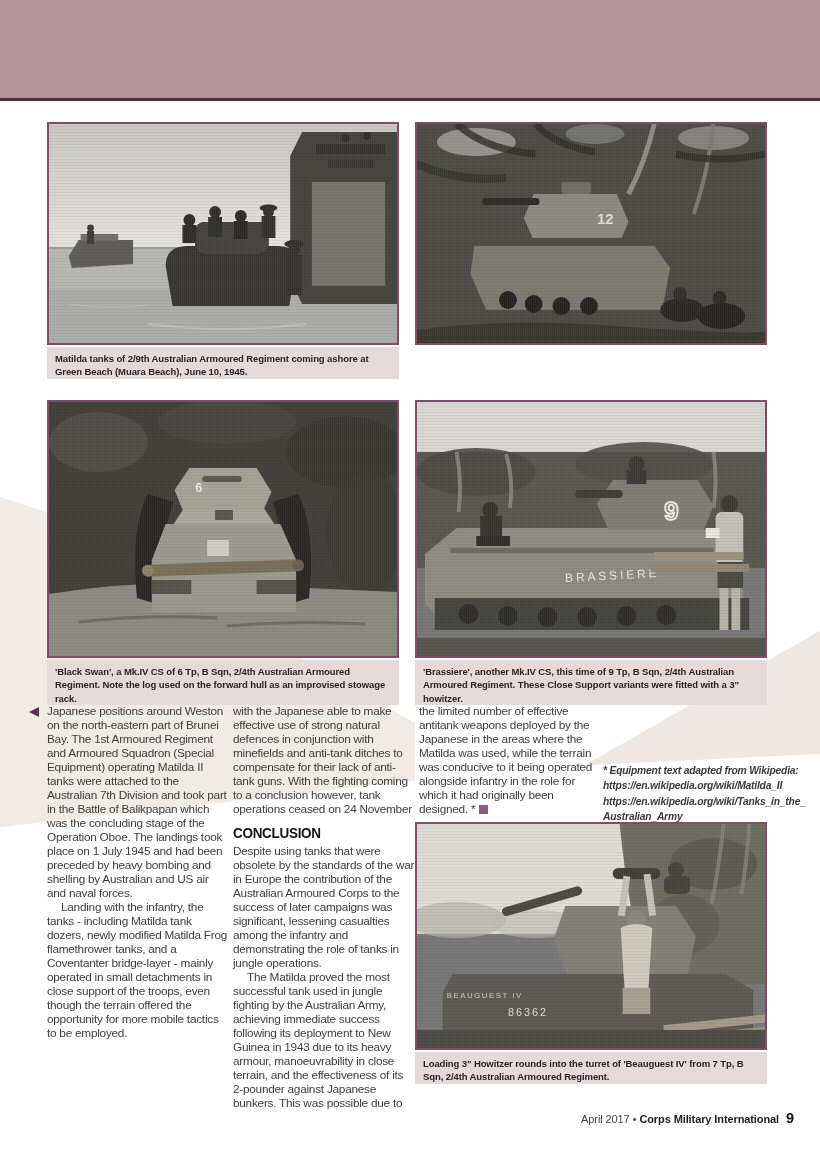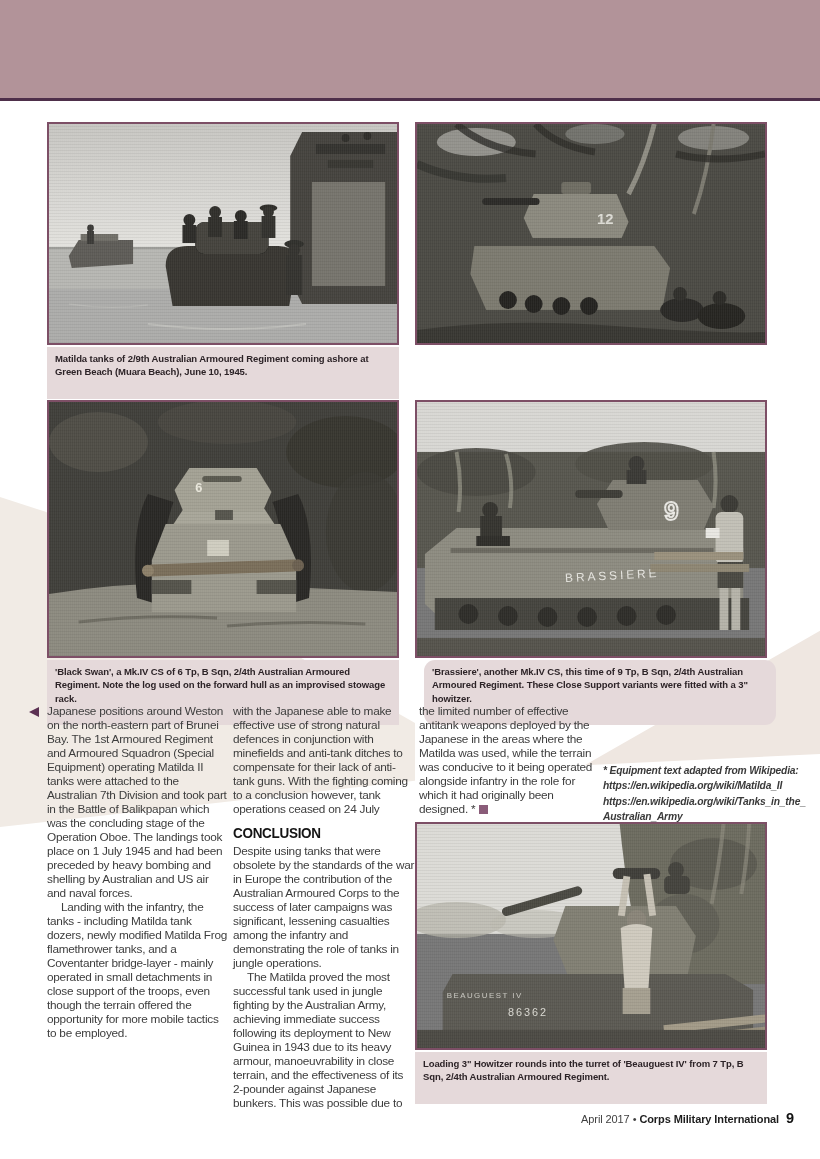--- a/index.html
+++ b/index.html
@@ -21,26 +21,26 @@
   .photo::after { content:""; position:absolute; inset:0;
     background-image:repeating-linear-gradient(0deg, rgba(0,0,0,.05) 0 1px, transparent 1px 3px),
                      repeating-linear-gradient(90deg, rgba(255,255,255,.04) 0 1px, transparent 1px 2px); }
   .ph1 { left:47px; top:122px; width:352px; height:223px; }
   .ph2 { left:415px; top:122px; width:352px; height:223px; }
   .ph3 { left:47px; top:400px; width:352px; height:258px; }
   .ph4 { left:415px; top:400px; width:352px; height:258px; }
   .ph5 { left:415px; top:822px; width:352px; height:228px; }
 
   .caption { position:absolute; width:352px; background:#e5d9da; color:#2c2327;
-    font-weight:bold; font-size:9.5px; line-height:1.4; padding:5px 8px 20px 8px;
+    font-weight:bold; font-size:9.5px; line-height:1.4; padding:5px 8px 0 8px;
     letter-spacing:-0.1px; }
   .cap1 { left:47px; top:347px; }
   .cap2 { left:415px; top:347px; }
   .cap3 { left:47px; top:660px; }
-  .cap4 { left:424px; top:660px;border-radius:11px; }
+  .cap4 { left:415px; top:660px; }
   .cap5 { left:415px; top:1052px; }
 
   .col { position:absolute; width:183px; color:#3d3d3d; font-size:11.8px;
     line-height:14px; letter-spacing:-0.25px; }
   .col p { margin:0; }
   .col p.indent { text-indent:14px; }
   .col1 { left:47px; top:704px; }
   .col2 { left:233px; top:704px; }
   .col3 { left:419px; top:704px; }
   .col h3 { font-size:13.5px; color:#141414; letter-spacing:-0.3px; margin:11px 0 3px 0;
@@ -251,21 +251,21 @@
   <div class="caption cap5">Loading 3" Howitzer rounds into the turret of 'Beauguest IV' from 7 Tp, B Sqn, 2/4th Australian Armoured Regiment.</div>
 
   <span class="lead-arrow"></span>
 
   <div class="col col1">
     <p>Japanese positions around Weston on the north-eastern part of Brunei Bay. The 1st Armoured Regiment and Armoured Squadron (Special Equipment) operating Matilda II tanks were attached to the Australian 7th Division and took part in the Battle of Balikpapan which was the concluding stage of the Operation Oboe. The landings took place on 1 July 1945 and had been preceded by heavy bombing and shelling by Australian and US air and naval forces.</p>
     <p class="indent">Landing with the infantry, the tanks - including Matilda tank dozers, newly modified Matilda Frog flamethrower tanks, and a Coventanter bridge-layer - mainly operated in small detachments in close support of the troops, even though the terrain offered the opportunity for more mobile tactics to be employed.</p>
   </div>
 
   <div class="col col2">
-    <p>with the Japanese able to make effective use of strong natural defences in conjunction with minefields and anti-tank ditches to compensate for their lack of anti-tank guns. With the fighting coming to a conclusion however, tank operations ceased on 24 July</p>
+    <p>with the Japanese able to make effective use of strong natural defences in conjunction with minefields and anti-tank ditches to compensate for their lack of anti-tank guns. With the fighting coming to a conclusion however, tank operations ceased on 24 November</p>
     <h3>CONCLUSION</h3>
     <p>Despite using tanks that were obsolete by the standards of the war in Europe the contribution of the Australian Armoured Corps to the success of later campaigns was significant, lessening casualties among the infantry and demonstrating the role of tanks in jungle operations.</p>
     <p class="indent">The Matilda proved the most successful tank used in jungle fighting by the Australian Army, achieving immediate success following its deployment to New Guinea in 1943 due to its heavy armour, manoeuvrability in close terrain, and the effectiveness of its 2-pounder against Japanese bunkers. This was possible due to</p>
   </div>
 
   <div class="col col3">
     <p><span>the limited number of effective antitank weapons deployed by the Japanese in the areas where the Matilda was used, while the terrain was conducive to it being operated alongside infantry in the role for which it had originally been designed. *</span><span class="end-square"></span></p>
   </div>
 
   <div class="footnote">

